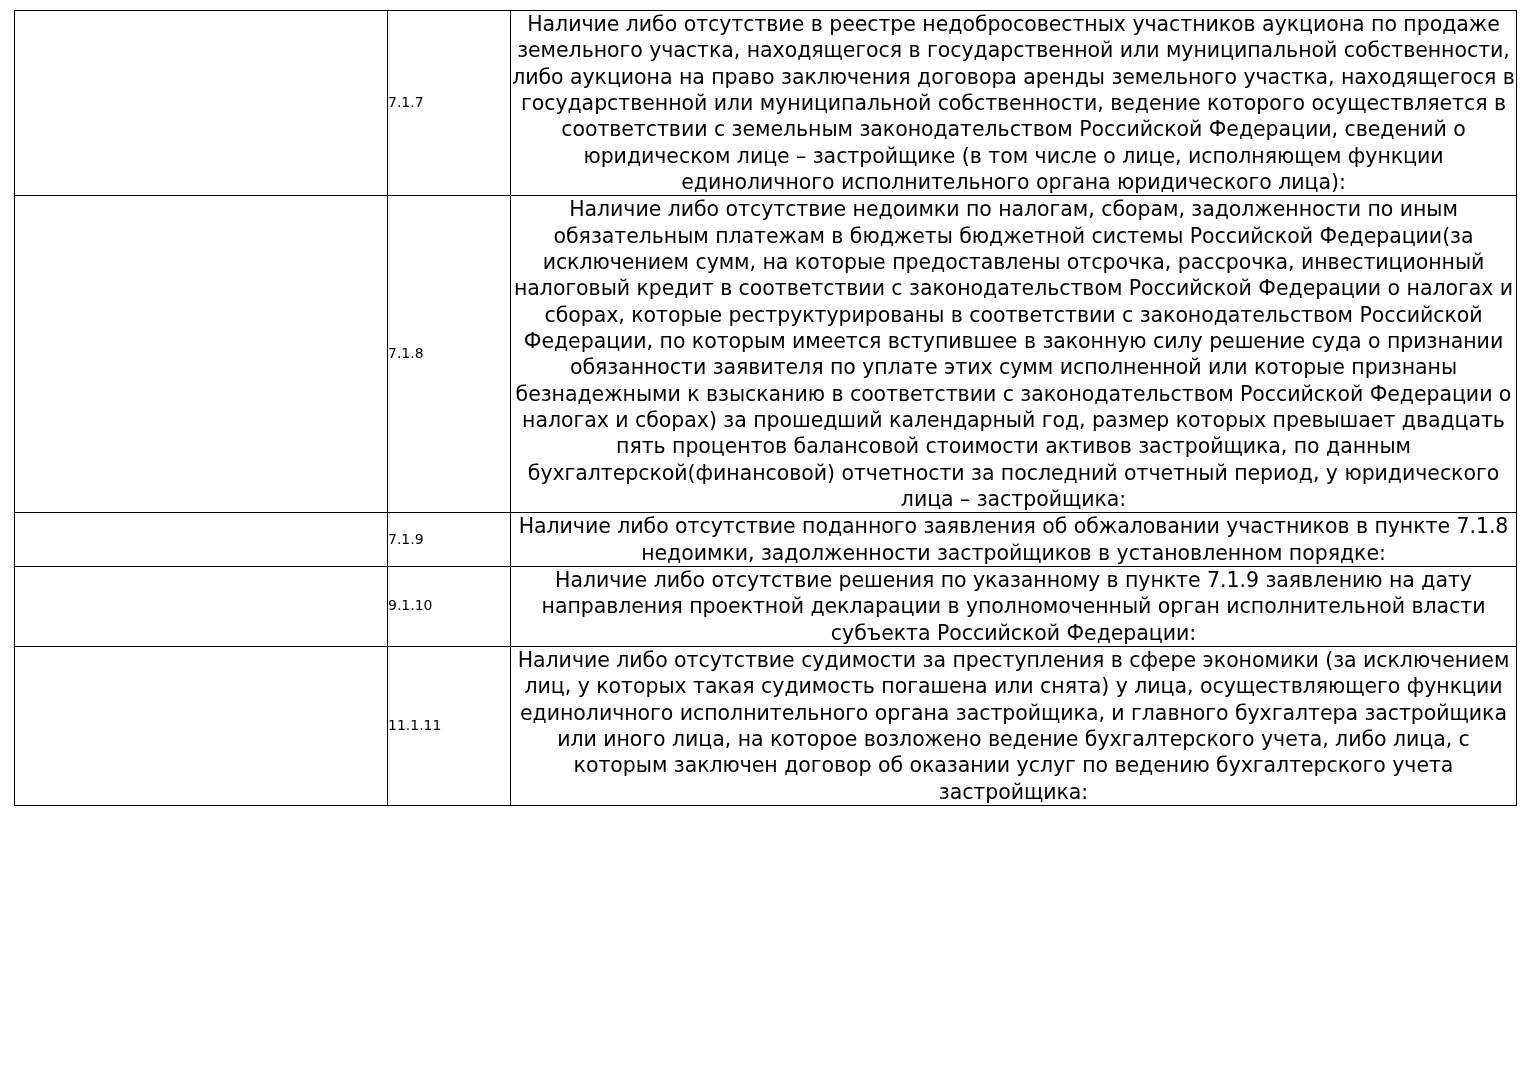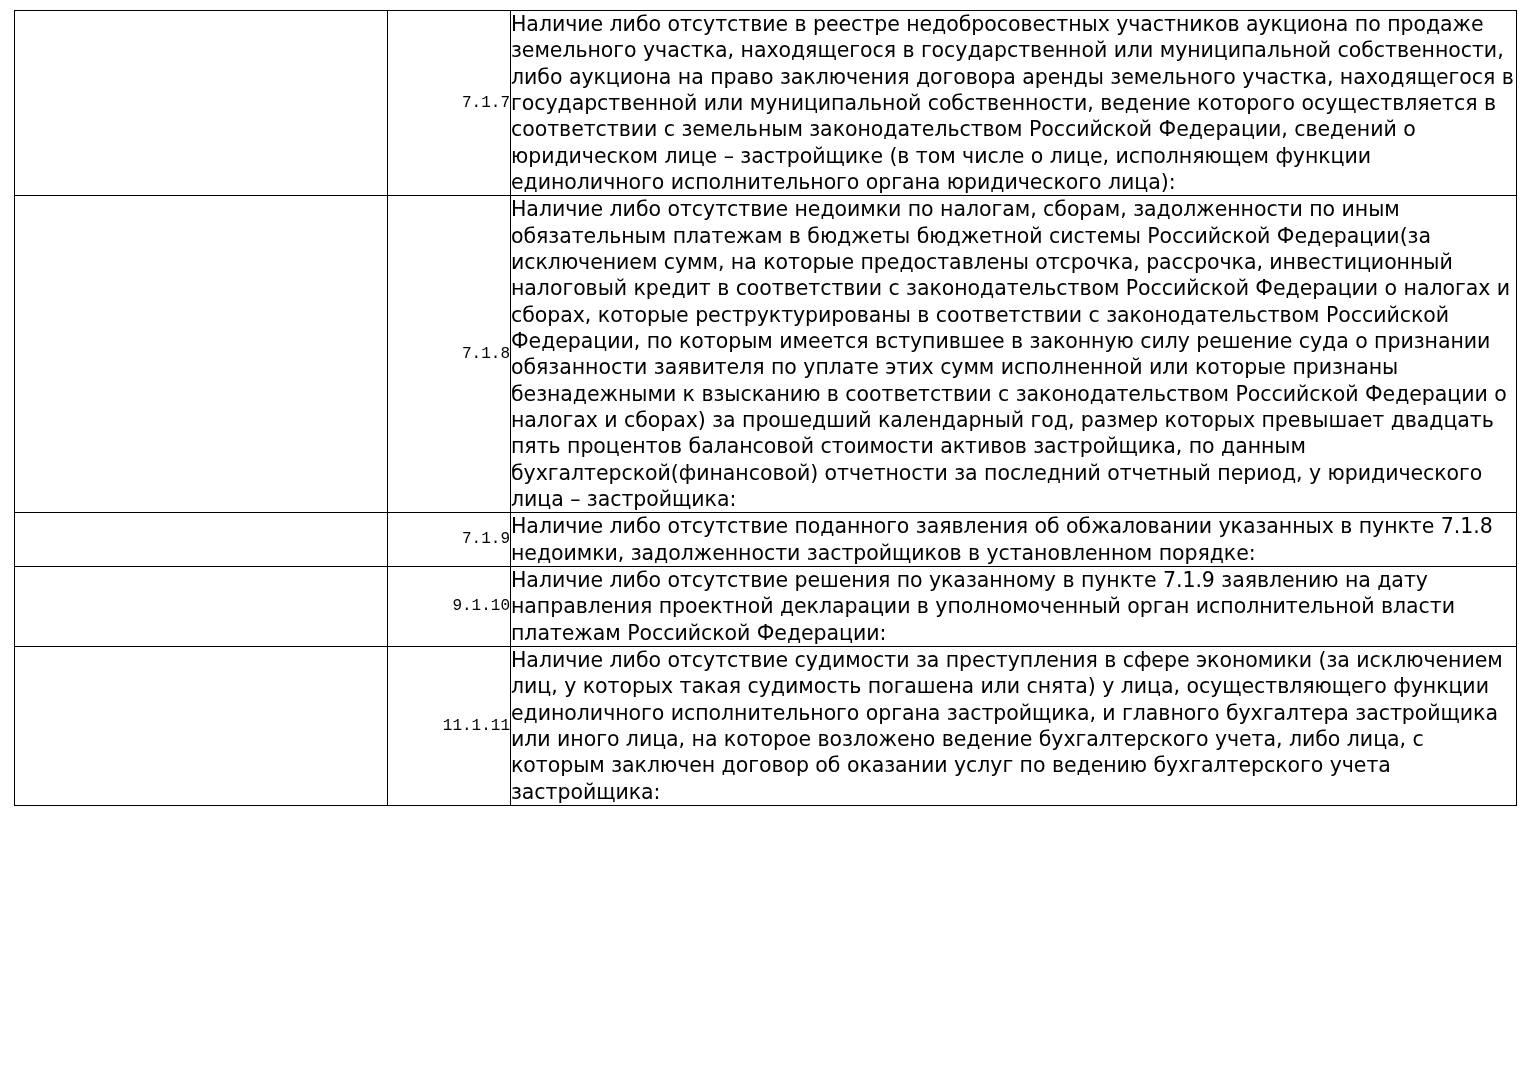--- a/index.html
+++ b/index.html
@@ -28,32 +28,31 @@
   table.doc-table td {
     border: 1px solid #000000;
     vertical-align: middle;
     padding: 0;
   }
   td.col-empty {
     width: 372px;
   }
   td.col-num {
     width: 122px;
-    text-align: right;
-    font-size: 16px;
+    text-align: left;
+    font-size: 14px;
     line-height: 1.28;
     padding-left: 12px;
-    font-family: Liberation Mono, monospace;
   }
   td.col-text {
     width: 1005px;
     font-size: 20.5px;
     line-height: 1.285;
     padding: 2px 8px 2px 6px;
-    text-align: left;
+    text-align: center;
     vertical-align: top;
   }
   .cell-text {
     display: block;
     white-space: normal;
     word-wrap: break-word;
     letter-spacing: -0.05px;
   }
   .num-text {
     display: block;
@@ -88,32 +87,32 @@
         </td>
       </tr>
       <tr>
         <td class="col-empty">
           <span class="cell-text"></span>
         </td>
         <td class="col-num">
           <span class="num-text">7.1.9</span>
         </td>
         <td class="col-text">
-          <span class="cell-text">Наличие либо отсутствие поданного заявления об обжаловании указанных в пункте 7.1.8 недоимки, задолженности застройщиков в установленном порядке:</span>
+          <span class="cell-text">Наличие либо отсутствие поданного заявления об обжаловании участников в пункте 7.1.8 недоимки, задолженности застройщиков в установленном порядке:</span>
         </td>
       </tr>
       <tr>
         <td class="col-empty">
           <span class="cell-text"></span>
         </td>
         <td class="col-num">
           <span class="num-text">9.1.10</span>
         </td>
         <td class="col-text">
-          <span class="cell-text">Наличие либо отсутствие решения по указанному в пункте 7.1.9 заявлению на дату направления проектной декларации в уполномоченный орган исполнительной власти платежам Российской Федерации:</span>
+          <span class="cell-text">Наличие либо отсутствие решения по указанному в пункте 7.1.9 заявлению на дату направления проектной декларации в уполномоченный орган исполнительной власти субъекта Российской Федерации:</span>
         </td>
       </tr>
       <tr>
         <td class="col-empty">
           <span class="cell-text"></span>
         </td>
         <td class="col-num">
           <span class="num-text">11.1.11</span>
         </td>
         <td class="col-text">

